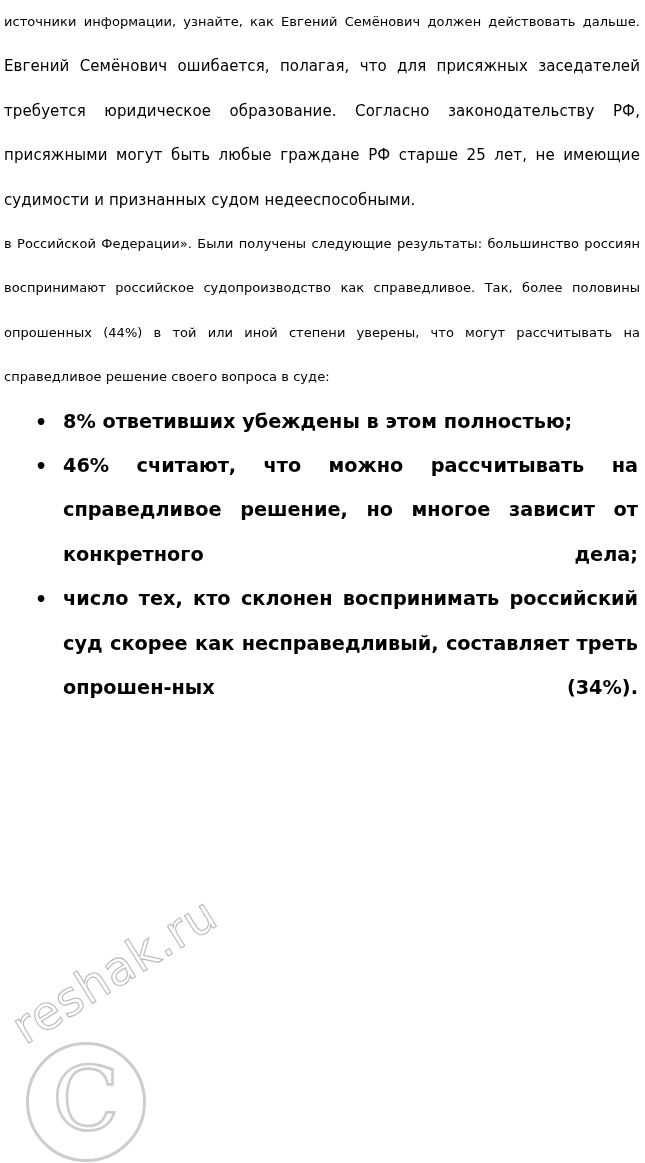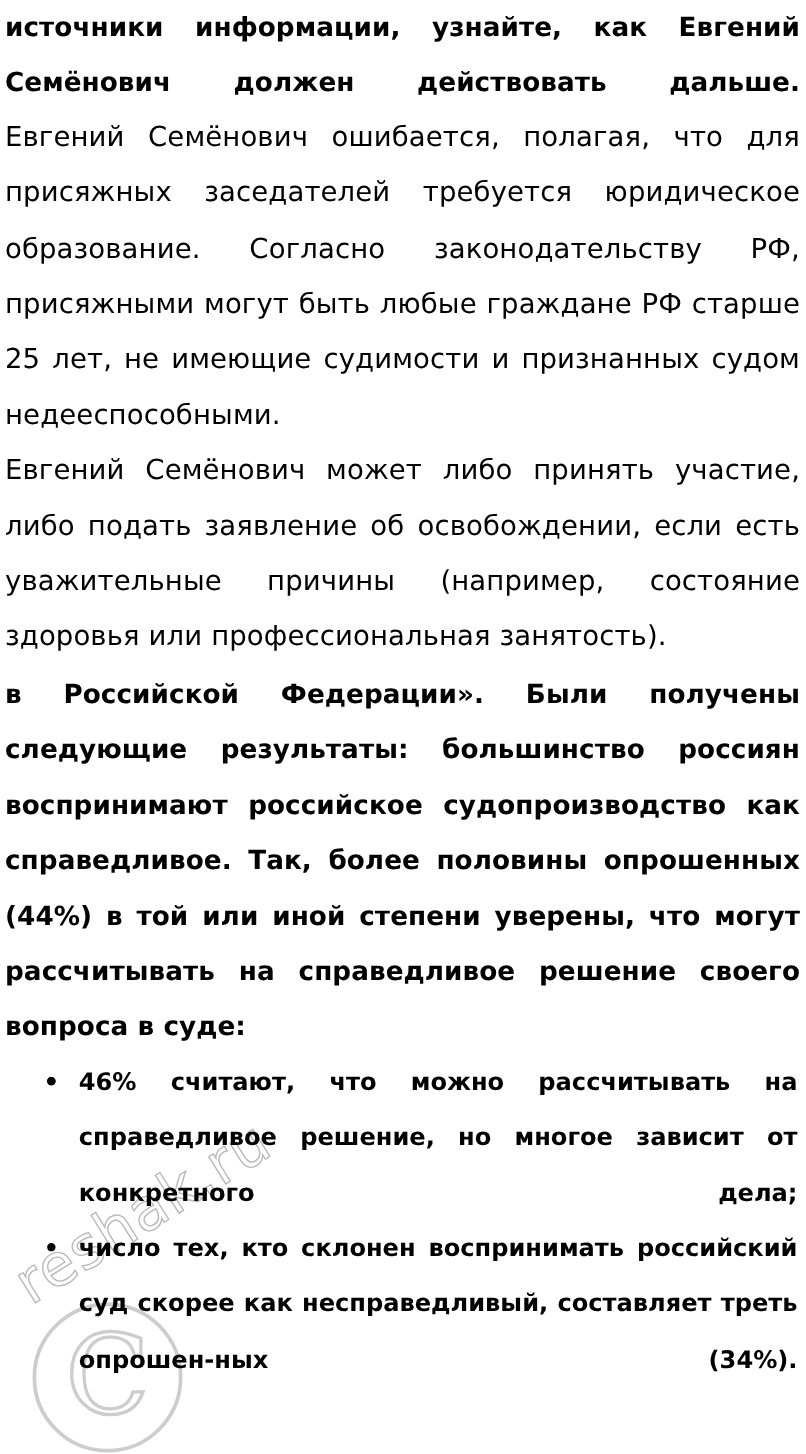--- a/index.html
+++ b/index.html
@@ -85,28 +85,28 @@
     text-align: justify;
     text-align-last: left;
     font-size: 19.5px;
     line-height: 44.4px;
     letter-spacing: 0.1px;
     word-spacing: 0px;
     -webkit-font-smoothing: antialiased;
   }
 
   p.bold {
-    font-weight: 700;
-    font-size: 21px;
+    font-weight: 400;
+    font-size: 13px;
     letter-spacing: 0.05px;
   }
 
   p.regular {
     font-weight: 400;
-    font-size: 22px;
+    font-size: 15px;
     font-family: "DejaVu Sans", "Liberation Sans", sans-serif;
   }
 
   p.last-justify {
     text-align-last: justify;
   }
 
   ul.bullets {
     margin: 0;
     padding: 0;
@@ -143,28 +143,28 @@
     <div class="wm-copy"></div>
     <div class="wm-text">reshak.ru</div>
   </div>
 
   <div class="content">
 
     <p class="para bold last-justify">источники информации, узнайте, как Евгений Семёнович должен действовать дальше.</p>
 
     <p class="para regular">Евгений Семёнович ошибается, полагая, что для присяжных заседателей требуется юридическое образование. Согласно законодательству РФ, присяжными могут быть любые граждане РФ старше 25 лет, не имеющие судимости и признанных судом недееспособными.</p>
 
-    <p class="para regular">Евгений Семёнович может либо принять участие, либо подать заявление об освобождении, если есть уважительные причины (например, состояние здоровья или профессиональная занятость).</p>
 
 
     <p class="para bold">в Российской Федерации». Были получены следующие результаты: большинство россиян воспринимают российское судопроизводство как справедливое. Так, более половины опрошенных (44%) в той или иной степени уверены, что могут рассчитывать на справедливое решение своего вопроса в суде:</p>
 
     <ul class="bullets">
       <li>
         <span class="dot">•</span>
+        <span>8% ответивших убеждены в этом полностью;</span>
       </li>
       <li class="just-all">
         <span class="dot">•</span>
         <span>46% считают, что можно рассчитывать на справедливое решение, но многое зависит от конкретного дела;</span>
       </li>
       <li class="just-all">
         <span class="dot">•</span>
         <span>число тех, кто склонен воспринимать российский суд скорее как несправедливый, составляет треть опрошен-ных (34%).</span>
       </li>
     </ul>

